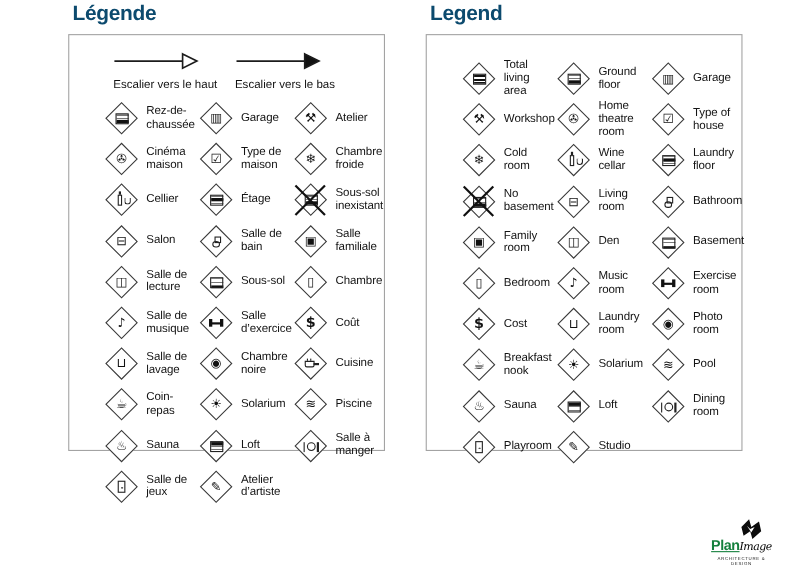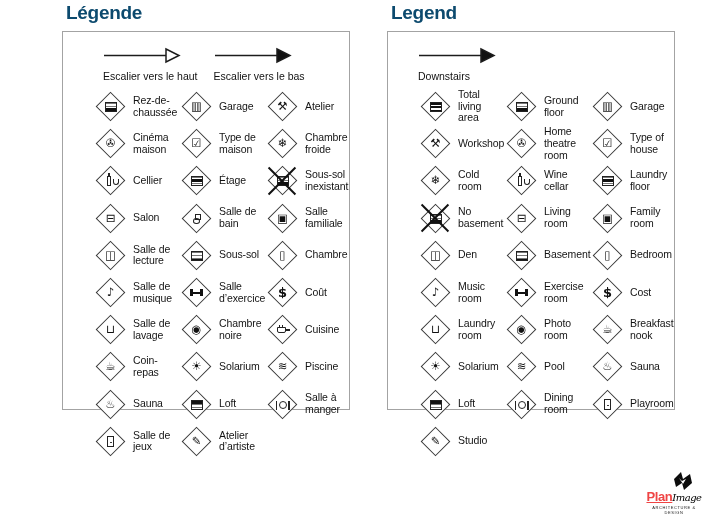--- a/index.html
+++ b/index.html
@@ -93,21 +93,21 @@
     height:9px;background:#222;}
   .k-plate::before{left:-4px;}
   .k-plate::after{right:-4px;}
   .k-door{width:7px;height:11px;border:1px solid #222;position:relative;}
   .k-door::before{content:"";position:absolute;right:1px;top:4.5px;width:1.8px;height:1.8px;
     background:#222;border-radius:50%;}
   
   .logo{position:absolute;right:14px;bottom:8px;width:64px;text-align:center;}
   .logo .mark{display:block;margin:0 auto -3px 28px;}
   .logo .nm{white-space:nowrap;line-height:1;}
-  .logo .nb{font-size:13px;font-weight:bold;letter-spacing:-0.4px;color:#ef4444;text-decoration:underline;}
+  .logo .nb{font-size:13px;font-weight:bold;letter-spacing:-0.4px;color:#15803d;text-decoration:underline;}
   .logo .ni{font-size:10px;font-style:italic;
     font-family:"DejaVu Serif","Liberation Serif",serif;color:#000;letter-spacing:-0.5px;}
   .logo .tg{font-size:4px;letter-spacing:0.6px;color:#222;margin-top:1px;}
 </style>
 </head>
 <body>
 
 <main>
 
   <section class="panel-slot fr">
@@ -422,27 +422,20 @@
             <span class="lbl">Atelier d’artiste</span>
           </div>
         </div>
     </div>
   </section>
 
   <section class="panel-slot en">
     <h2 class="ptitle">Legend</h2>
     <div class="pbox">
       <div class="arrows">
-          <div class="agroup">
-            <span class="asvg"><svg width="78" height="17" viewBox="0 0 78 17" aria-hidden="true">
-                <line x1="1" y1="8.5" x2="63" y2="8.5" stroke="#1c1c1c" stroke-width="1.6"></line>
-                <polygon points="63,2 76,8.5 63,15" fill="#111" stroke="#1c1c1c" stroke-width="1.5"></polygon>
-              </svg></span>
-            <div class="albl">Downstairs</div>
-          </div>
         </div>
       <div class="grid">
           <div class="cell">
             <span class="dwrap">
               <span class="diamond">
                 <span class="icw">
                   <span class="shape k-stack-all"></span>
                 </span>
               </span>
             </span>
@@ -541,20 +534,30 @@
           </div>
           <div class="cell">
             <span class="dwrap">
               <span class="diamond">
                 <span class="icw">
                   <span class="glyph">⊟</span>
                 </span>
               </span>
             </span>
             <span class="lbl">Living room</span>
+          </div>
+          <div class="cell">
+            <span class="dwrap">
+              <span class="diamond">
+                <span class="icw">
+                  <span class="shape k-toilet"></span>
+                </span>
+              </span>
+            </span>
+            <span class="lbl">Bathroom</span>
           </div>
           <div class="cell">
             <span class="dwrap">
               <span class="diamond">
                 <span class="icw">
                   <span class="glyph">▣</span>
                 </span>
               </span>
             </span>
             <span class="lbl">Family room</span>

